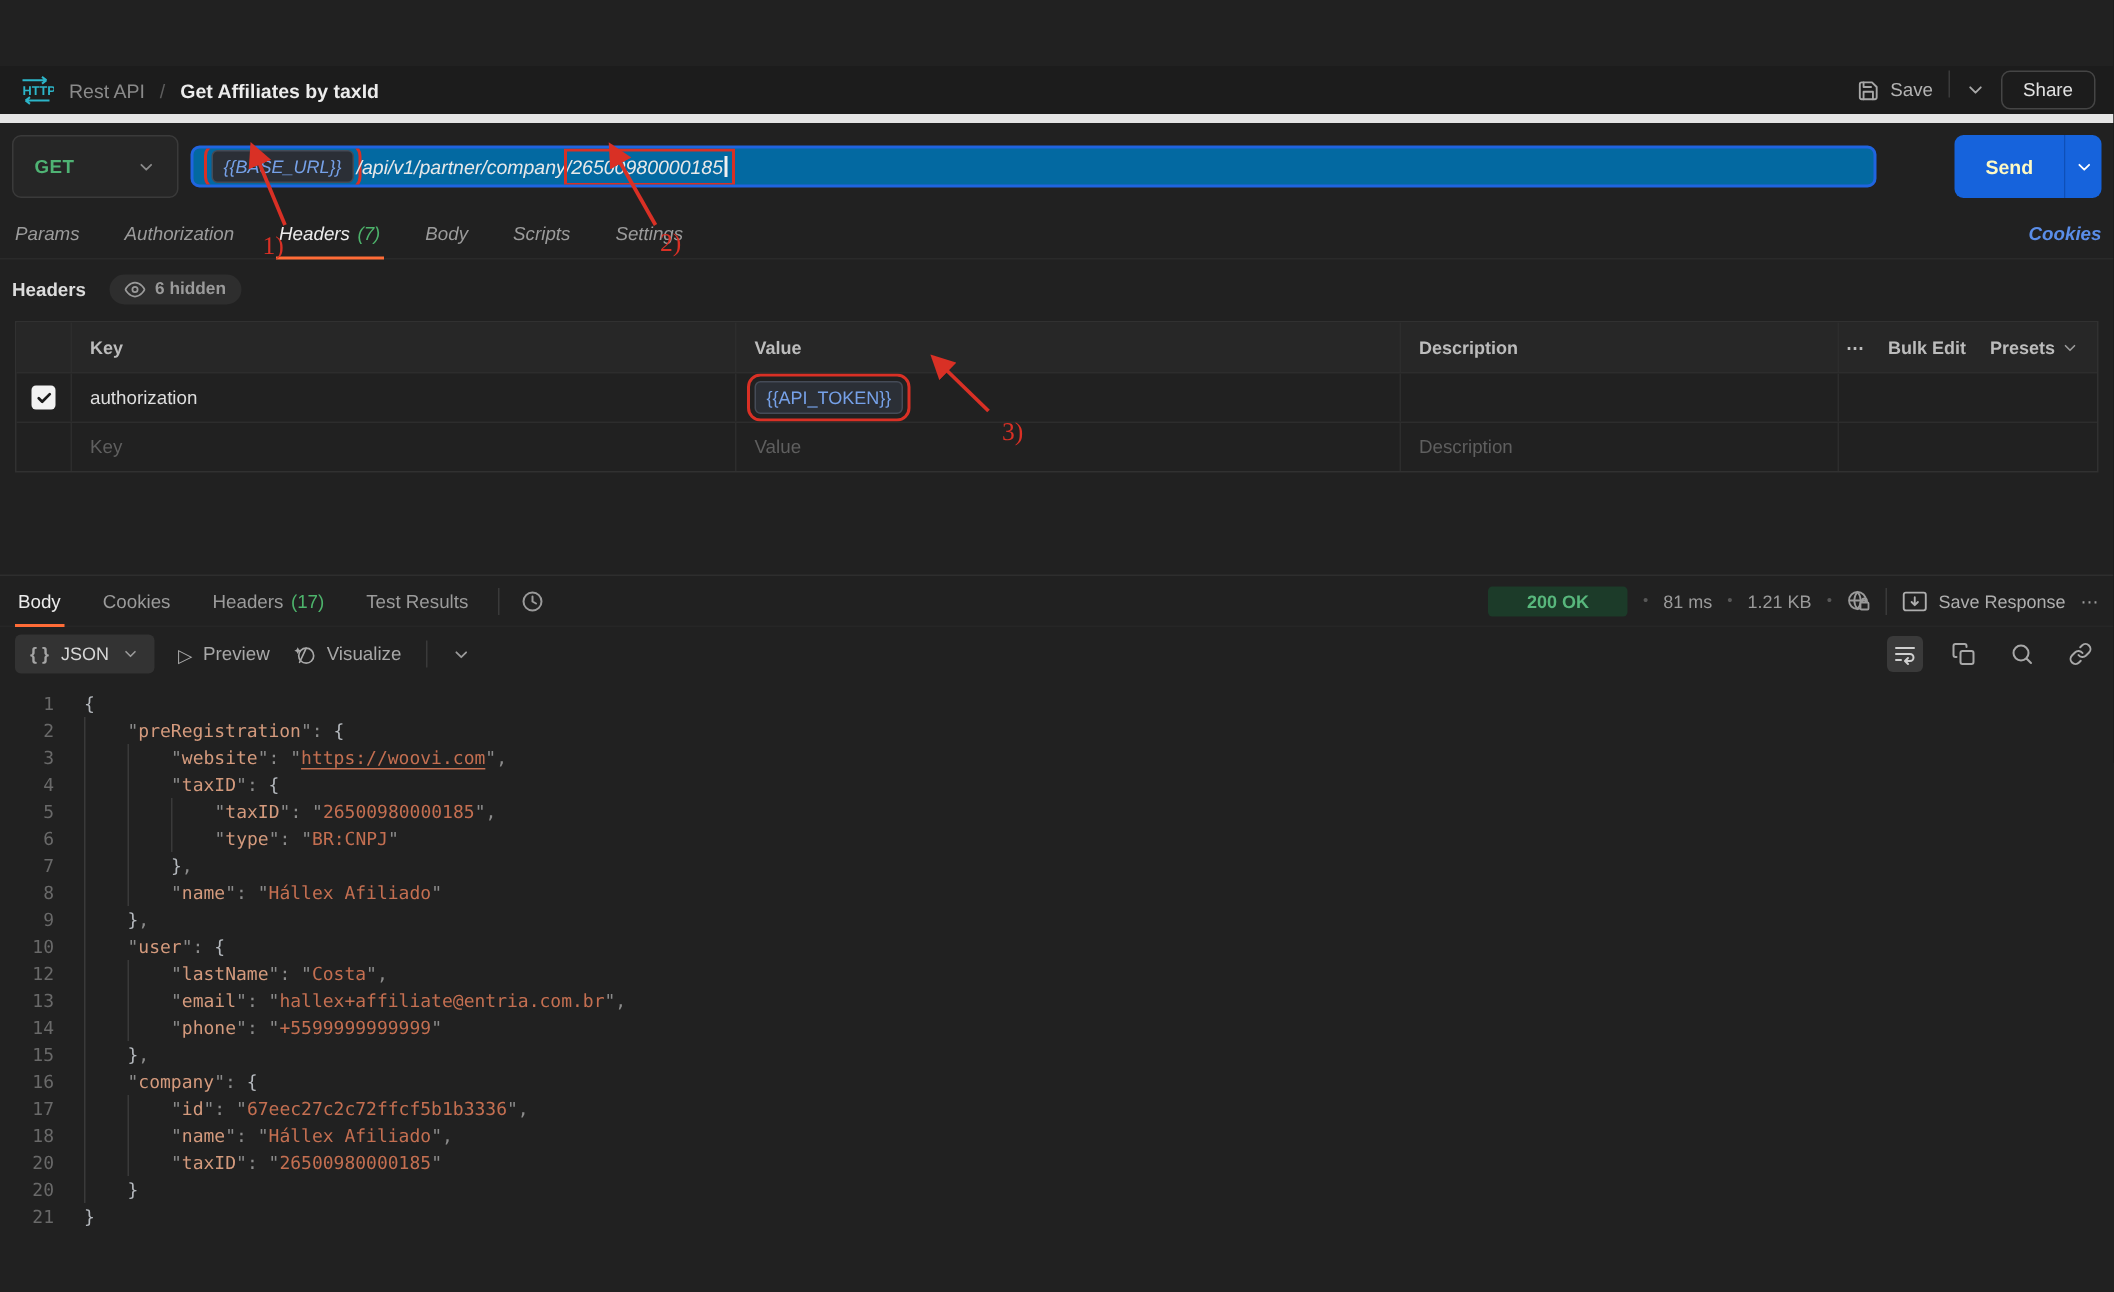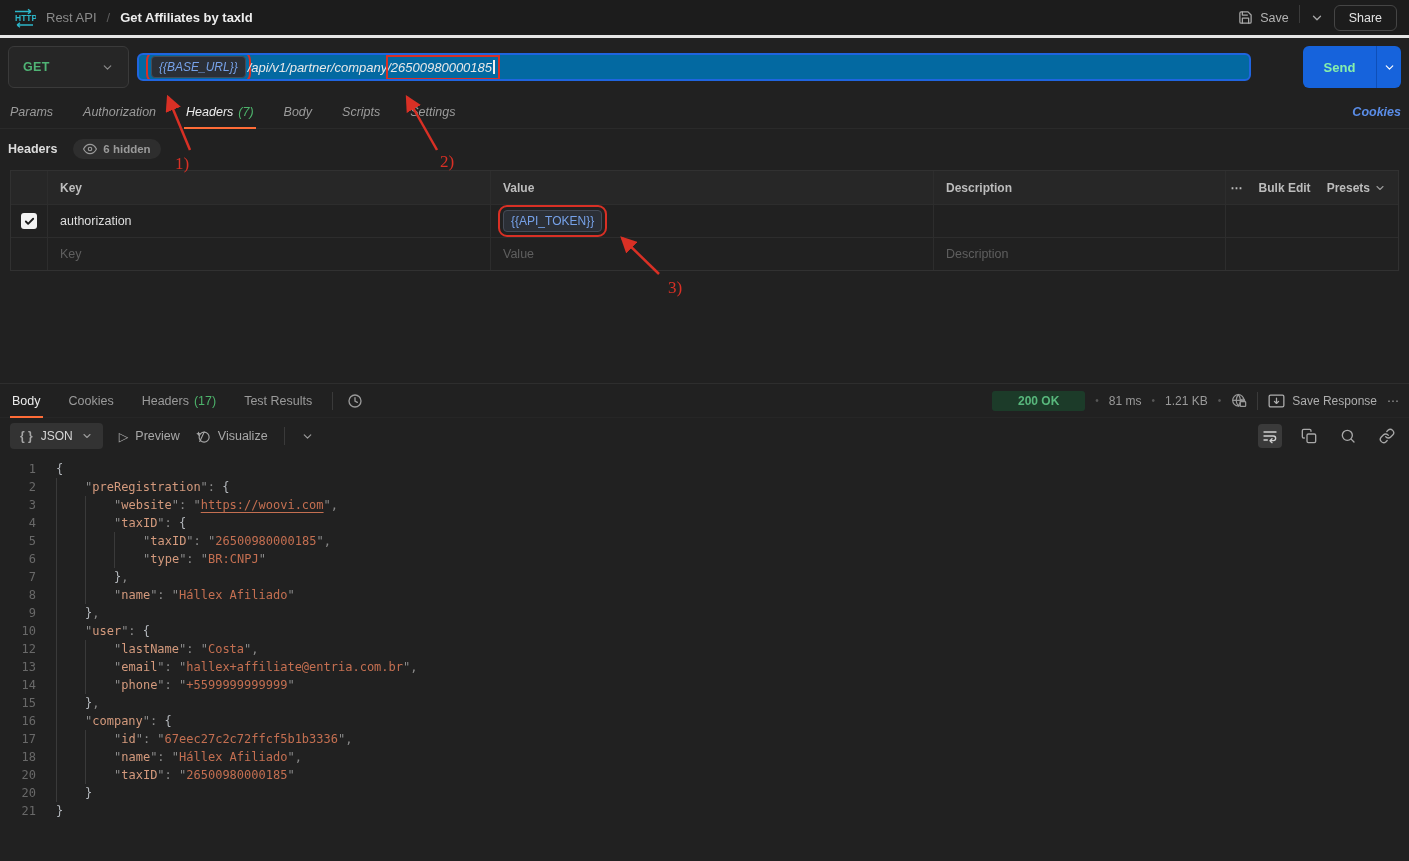--- a/index.html
+++ b/index.html
@@ -2,50 +2,50 @@
 <html style="--accent-orange: #ff6c37; --method-green: #4fb374; --count-green: #4db36b; --status-green: #58b77c; --send-blue: #1663dc; --focus-blue: #2065e0; --link-blue: #5a8de8; --var-blue: #76a1e8; --annotation-red: #d93025; --json-key: #d49a7d; --json-string: #c46f51; --json-punct: #8b8b8b; --json-brace: #b4b8bd;"><head>
 <meta charset="utf-8">
 <style>
   * { margin:0; padding:0; box-sizing:border-box; }
   html,body { background:#1a1a1a; width:1409px; height:861px; overflow:hidden;
     font-family:"Liberation Sans", sans-serif; }
   .app { position:relative; width:1409px; height:861px; background:#212121;
     display:flex; flex-direction:column; color:#d0d0d0; }
 
   
-  .topbar { height:38px; background:#1c1c1c; border-bottom:3px solid #e5e5e5;
-    display:flex; align-items:center; justify-content:space-between; padding:0 12px; flex:0 0 38px; }
+  .topbar { height:38px; background:#1c1c1c; border-bottom:6px solid #e5e5e5;
+    display:flex; align-items:center; justify-content:space-between; padding:0 12px; flex:0 0 38px;margin-top:44px; }
   .tb-left { display:flex; align-items:center; gap:10px; font-size:13px; }
   .crumb-parent { color:#8a8a8a; }
   .crumb-sep { color:#5d5d5d; }
   .crumb-title { color:#ececec; font-weight:700; }
   .tb-right { display:flex; gap:10px; }
   .save-btn { display:flex; align-items:center; gap:7px; color:#b3b3b3; font-size:12.5px; cursor:pointer; }
   .v-div { width:1px; height:18px; background:#3a3a3a; }
   .share-btn { border:1px solid #454545; border-radius:6px; padding:5px 14px;
     color:#e2e2e2; font-size:12.5px; background:transparent; cursor:pointer; }
   .icon { display:inline-flex; align-items:center; justify-content:center; }
   svg { display:block; }
 
   
   .request-row { display:flex; align-items:center; gap:8px; padding:8px 8px 8px 8px; flex:0 0 58px; }
-  .method-select { width:121px; height:42px; background:#262626; border:1px solid #3a3a3a;
+  .method-select { width:111px; height:42px; background:#262626; border:1px solid #3a3a3a;
     border-radius:6px; display:flex; align-items:center; justify-content:space-between;
     padding:0 14px; cursor:pointer; }
   .method-label { color:var(--method-green); font-weight:700; font-size:12.5px; letter-spacing:.3px; }
   .url-input { flex:1; height:28px; border:2px solid var(--focus-blue); background:#0369a1;
     border-radius:6px; display:flex; align-items:center; padding:0 12px; font-size:13px; color:#e8e8e8;
     overflow:hidden; white-space:nowrap;font-style:italic; }
   .var-chip { color:var(--var-blue); background:#2b2f36; border:1px solid #454b57; border-radius:4px;
     padding:3px 7px; font-size:12px; margin-right:2px; }
   .red-outline { outline:2px solid var(--annotation-red); outline-offset:3px; }
   .url-num { margin-left:0; }
   .caret { display:inline-block; width:1.5px; height:14px; background:#f0f0f0; margin-left:1px; vertical-align:-2px; }
   .send-group { display:flex; }
-  .send-btn { width:73px; height:42px; background:var(--send-blue); color:#86efac; border:none;
+  .send-btn { width:73px; height:42px; background:var(--send-blue); color:#fef9c3; border:none;
     border-radius:6px 0 0 6px; font-size:13px; font-weight:700; cursor:pointer;margin-left:44px; }
   .send-caret { width:25px; height:42px; background:var(--send-blue); border:none;
     border-left:1px solid #0e4fb8; border-radius:0 6px 6px 0; color:#fff; cursor:pointer;
     display:flex; align-items:center; justify-content:center; }
 
   
   .tabs-row { display:flex; align-items:stretch; padding:0 8px; border-bottom:1px solid #2a2a2a;
     flex:0 0 33px;font-style:italic; }
   .tabs { display:flex; gap:26px; }
   .tab { position:relative; display:flex; align-items:center; gap:5px; font-size:12.5px;

